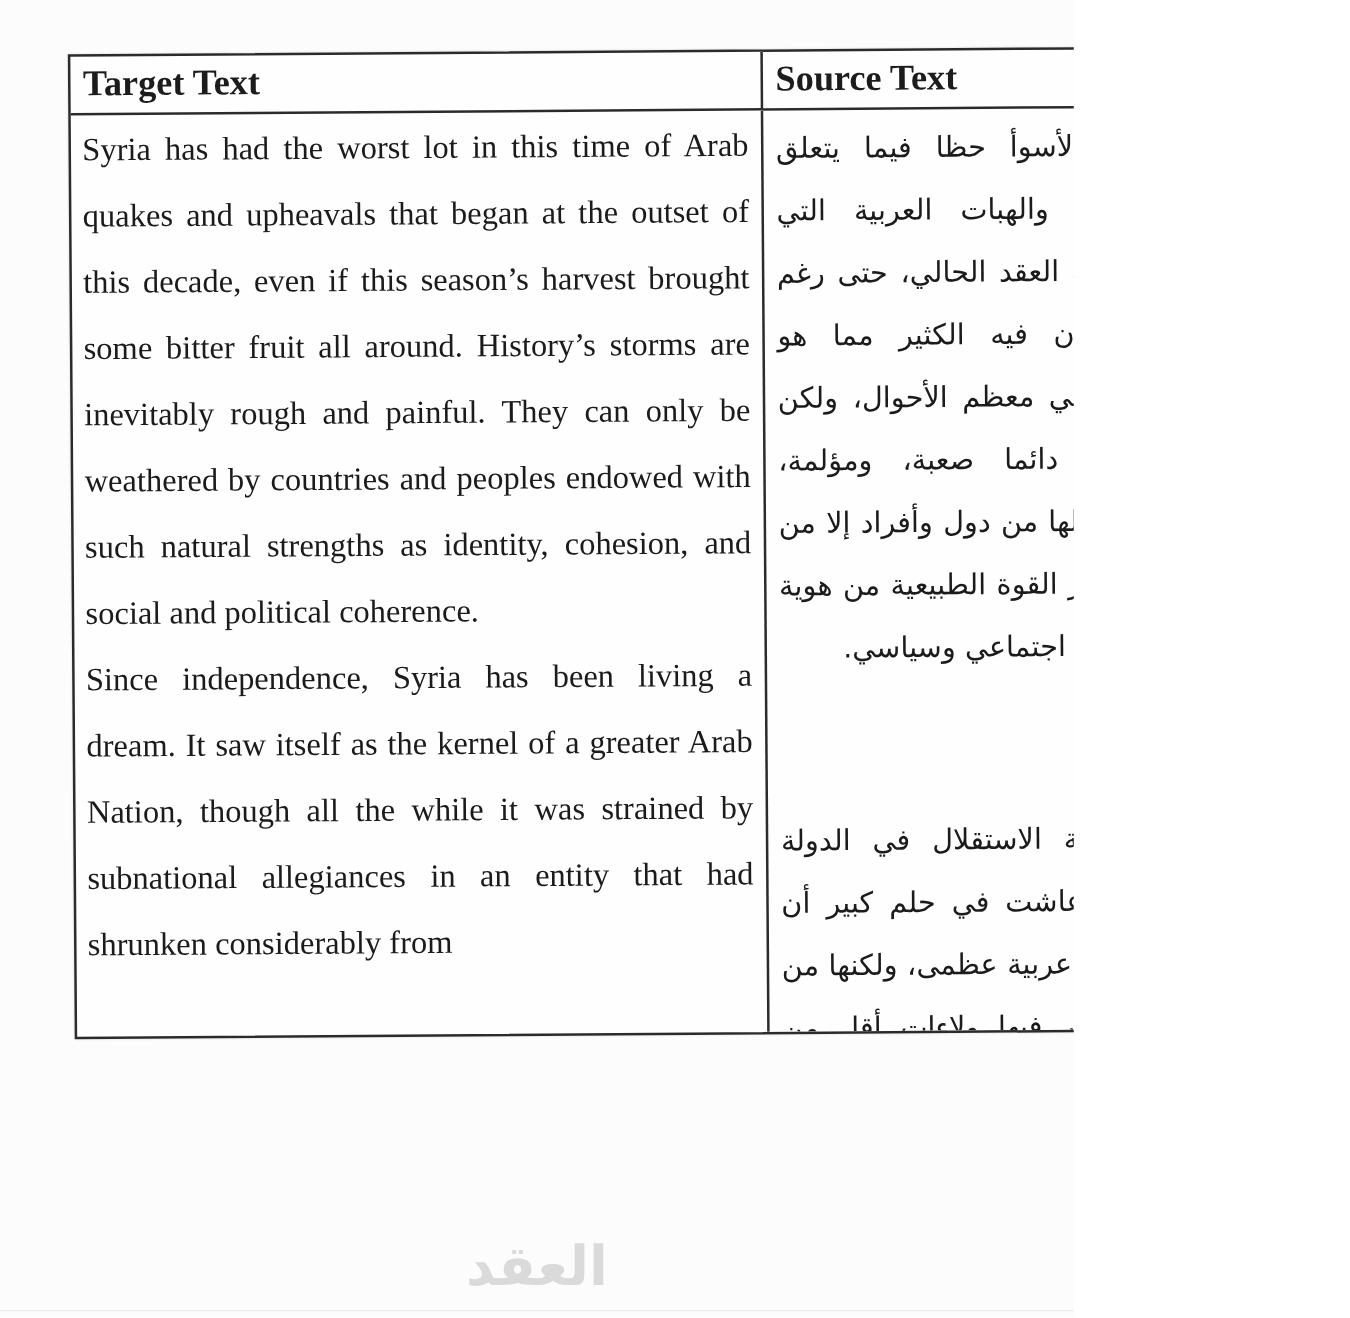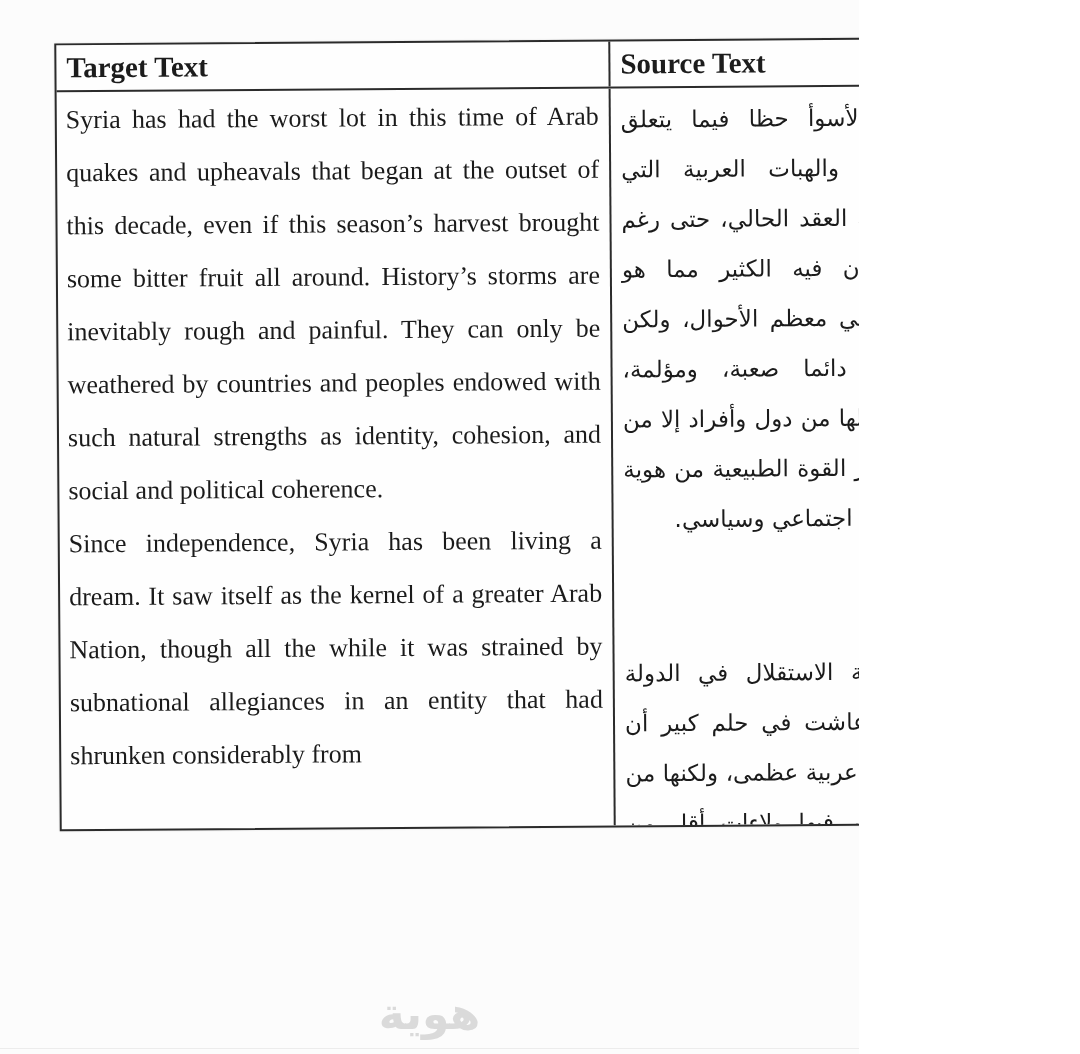--- a/index.html
+++ b/index.html
@@ -136,17 +136,17 @@
         <p>Since independence, Syria has been living a dream. It saw itself as the kernel of a greater Arab Nation, though all the while it was strained by subnational allegiances in an entity that had shrunken considerably from</p>
       </div>
       <div class="body-cell col-source source-text" dir="rtl">
         <p class="para-1">كانت سوريا الأسوأ حظا فيما يتعلق بزمان الزلازل والهبات العربية التي توالت منذ بداية العقد الحالي، حتى رغم أن الحصاد كان فيه الكثير مما هو مأسوف عليه في معظم الأحوال، ولكن قلاقل التاريخ دائما صعبة، ومؤلمة، وحادة، ولا يتحملها من دول وأفراد إلا من كانت فيه عناصر القوة الطبيعية من هوية وتماسك وترابط اجتماعي وسياسي.</p>
         <p class="para-2">وربما منذ بداية الاستقلال في الدولة السورية فإنها عاشت في حلم كبير أن تكون بؤرة دولة عربية عظمى، ولكنها من داخلها كان ينخر فيها ولاءات أقل من دولة واحدة، كانت انكماشا</p>
       </div>
     </div>
   </div>
 
 
-  <div class="watermark">هوية</div>
+  <div class="watermark">العقد</div>
 
   <div class="scan-edge"></div>
 
 </div>
 
 </body></html>

